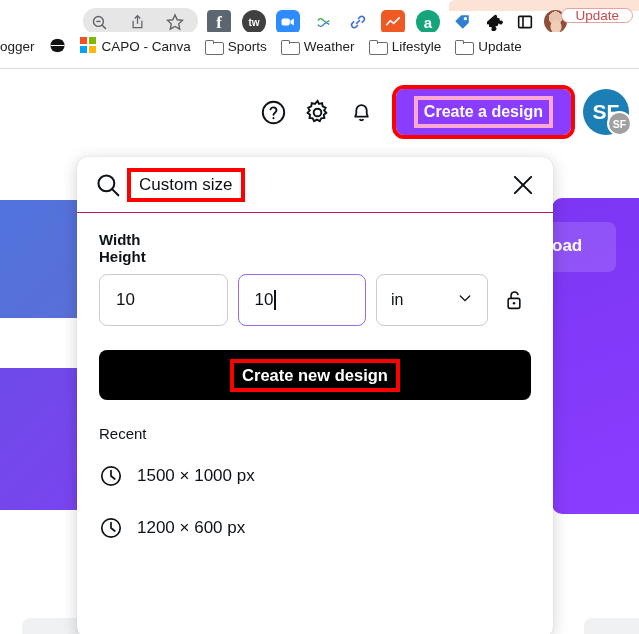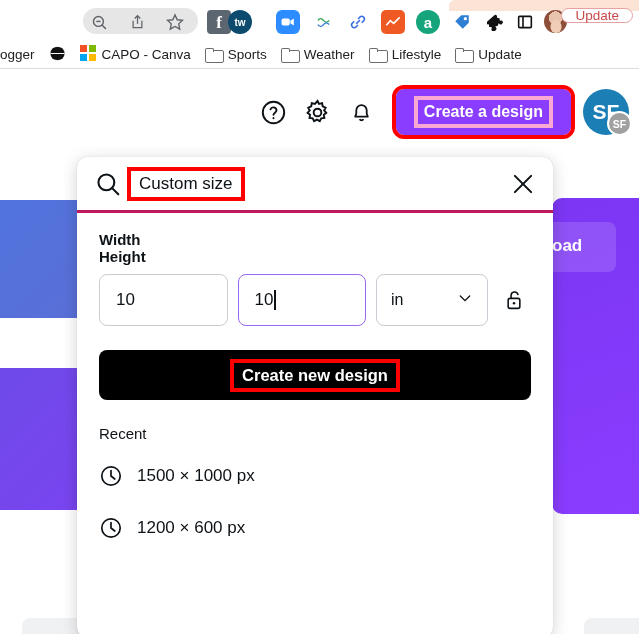--- a/index.html
+++ b/index.html
@@ -48,21 +48,21 @@
     overflow: hidden;
   }
   .avatar-photo::after {
     content:""; position:absolute; left:50%; top:45%; transform:translateX(-50%);
     width:11px; height:13px; border-radius:50% 50% 45% 45%;
     background:#f0cdb6;
   }
 
   
   .bookmarks {
-    position: absolute; left: 0; top: 40px; width: 639px; height: 29px;
+    position: absolute; left: 0; top: 32px; width: 639px; height: 29px;
     background: #ffffff;
     display: flex; align-items: center; gap: 0px;
     padding-left: 0px;
     font-size: 13.5px; color: #1c1c1e;
   }
   .bm {
     display: flex; align-items: center; gap: 6px;
     padding: 0 7px; height: 29px; white-space: nowrap;
   }
   .bm-label { font-size: 13.5px; color: #202124; }
@@ -150,21 +150,21 @@
   
   .panel {
     position: absolute; left: 77px; top: 157px; width: 476px; height: 480px;
     background: #ffffff; border-radius: 10px;
     box-shadow: 0 3px 16px rgba(0,0,0,0.18), 0 0 1px rgba(0,0,0,0.22);
     overflow: hidden;
   }
   .panel-search {
     position: relative; height: 56px;
     display: flex; align-items: center; padding: 0 18px;
-    border-bottom: 3px solid #be185d;
+    border-bottom: 1px solid #be185d;
   }
   .search-ico { width: 26px; height: 26px; flex: none; }
   .search-val-box {
     border: 4px solid #ff0000; padding: 3px 8px; margin-left: 6px;
     font-size: 17px; color: #0d1216;
   }
   .close-x {
     position: absolute; right: 17px; top: 50%; transform: translateY(-50%);
     width: 26px; height: 26px;
   }
@@ -232,21 +232,21 @@
     </div>
     <div class="tb-icon" style="left:164px;">
       <svg width="18" height="18" viewBox="0 0 24 24" fill="none" stroke="#5f6368" stroke-width="1.8">
         <polygon points="12,2.5 15,9 22,9.8 17,14.5 18.3,21.5 12,18 5.7,21.5 7,14.5 2,9.8 9,9"></polygon>
       </svg>
     </div>
 
     <div class="ext-icon" style="left:207px;background:#5c6670;">
       <span style="color:#fff;font-weight:bold;font-size:17px;font-family:'Liberation Serif',serif;line-height:1;">f</span>
     </div>
-    <div class="ext-icon" style="left:228px;background:#0c4a6e;border-radius:50%;">
+    <div class="ext-icon" style="left:242px;background:#404040;border-radius:50%;">
       <span style="color:#fff;font-weight:bold;font-size:10px;">tw</span>
     </div>
     <div class="ext-icon" style="left:276px;background:#2d8cff;border-radius:6px;">
       <svg width="14" height="10" viewBox="0 0 24 16" fill="#fff">
           <rect x="1" y="2" width="14" height="12" rx="3"></rect>
           <path d="M16 6 L22 2 L22 14 L16 10 Z"></path>
         </svg>
     </div>
     <div class="ext-icon" style="left:311px;">
       <svg width="19" height="17" viewBox="0 0 24 24" fill="none" stroke-width="2">

